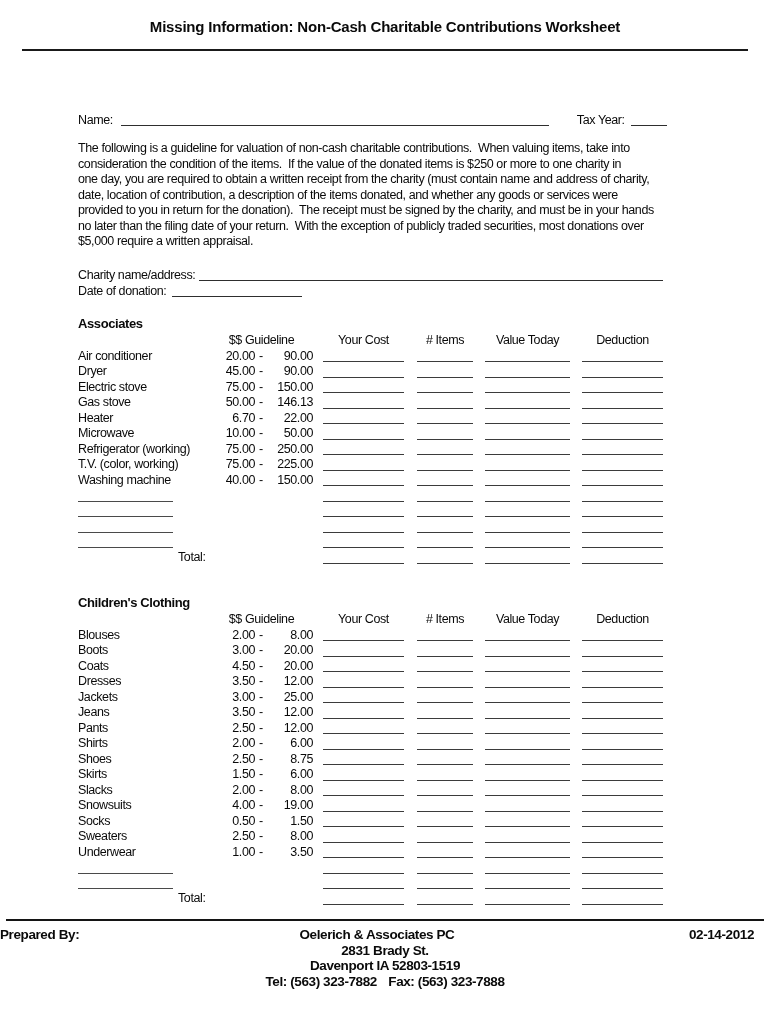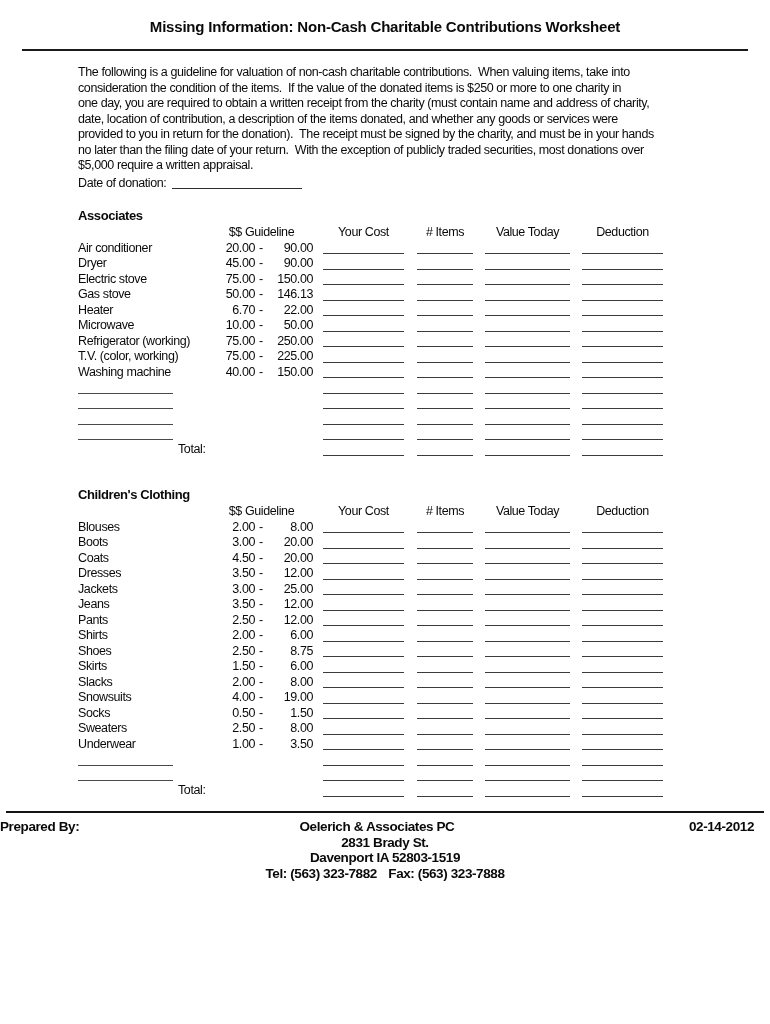--- a/index.html
+++ b/index.html
@@ -75,30 +75,40 @@
 </head>
 <body>
 
 <div class="page">
 
   <div class="title">Missing Information: Non-Cash Charitable Contributions Worksheet</div>
   <div class="title-rule"></div>
 
   <div class="content">
 
+    <div class="frow frow-name">
+      <span>Name:</span>
+      <span class="fline name-line"></span>
+      <span class="taxyear-label">Tax Year:</span>
+      <span class="fline taxyear-line"></span>
+    </div>
 
 
     <div class="intro">The following is a guideline for valuation of non-cash charitable contributions.  When valuing items, take into
 consideration the condition of the items.  If the value of the donated items is $250 or more to one charity in
 one day, you are required to obtain a written receipt from the charity (must contain name and address of charity,
 date, location of contribution, a description of the items donated, and whether any goods or services were
 provided to you in return for the donation).  The receipt must be signed by the charity, and must be in your hands
 no later than the filing date of your return.  With the exception of publicly traded securities, most donations over
 $5,000 require a written appraisal.</div>
 
+    <div class="frow frow-charity">
+      <span>Charity name/address:</span>
+      <span class="fline charity-line"></span>
+    </div>
 
     <div class="frow">
       <span>Date of donation:</span>
       <span class="fline date-line"></span>
     </div>
 
     <div id="sections">
   <div class="section">
     <div class="sec-heading">Associates</div>
     <div class="row head">

